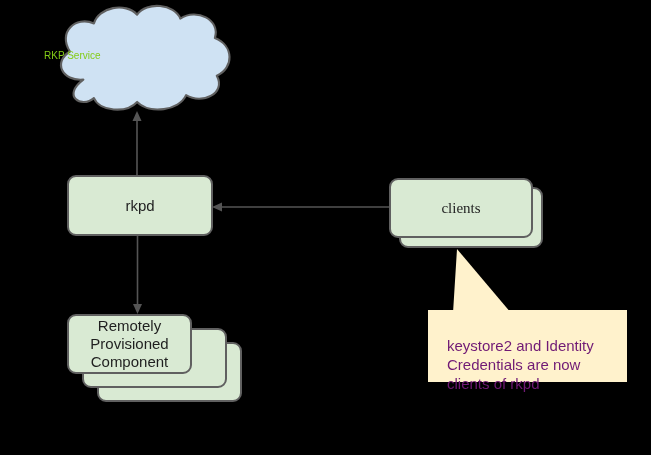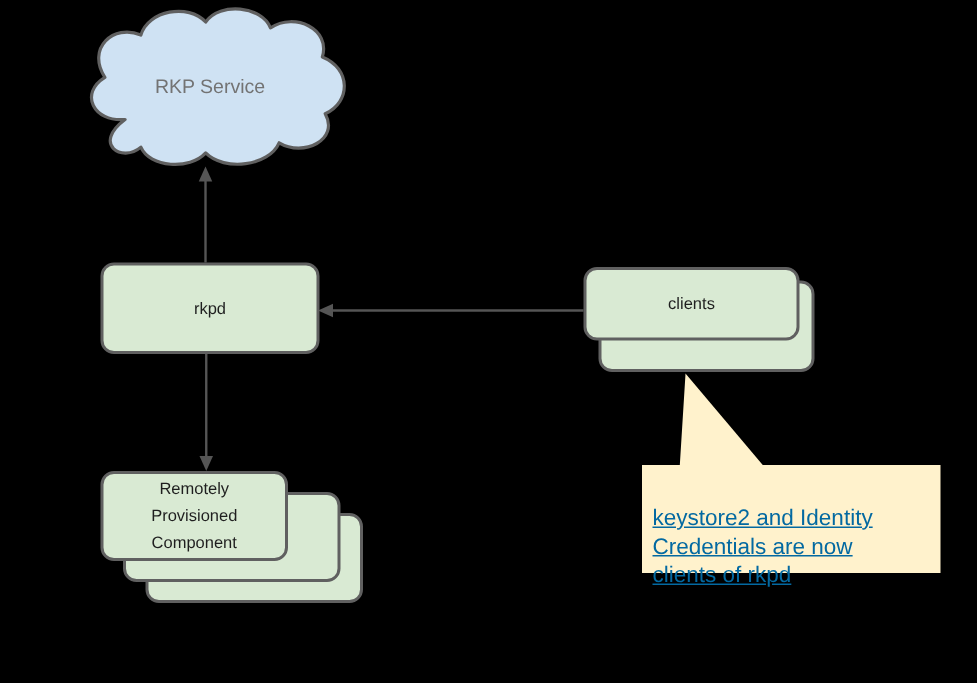--- a/index.html
+++ b/index.html
@@ -11,43 +11,43 @@
     font-family:"Liberation Sans", sans-serif;
   }
   #diagram-svg{position:absolute;left:0;top:0;width:651px;height:455px;}
   .node{
     position:absolute;
     box-sizing:border-box;
     background:#d9ead3;
     border:2px solid #606060;
     border-radius:9px;
     display:flex;align-items:center;justify-content:center;
-    font-size:11px;line-height:18px;
+    font-size:15px;line-height:18px;
     color:#1f1f1f;text-align:center;
     white-space:pre-line;
   }
   .node.shadow{z-index:1;}
   .node.front{z-index:2;}
   #rkpd-node{left:67px;top:175px;width:146px;height:61px;}
   #clients-shadow{left:399px;top:187px;width:144px;height:61px;}
-  #clients-node{left:389px;top:178px;width:144px;height:49px;}
+  #clients-node{left:389px;top:178px;width:144px;height:60px;font-family:Liberation Serif, serif;}
   #component-shadow-2{left:97px;top:342px;width:145px;height:60px;}
   #component-shadow-1{left:82px;top:328px;width:145px;height:60px;}
   #component-node{left:67px;top:314px;width:125px;height:60px;}
   #cloud-label{
     position:absolute;left:44px;top:50px;width:192px;
-    text-align:center;font-size:13px;color:#737373;z-index:2;
+    text-align:left;font-size:10px;color:#84cc16;z-index:2;
   }
   #callout-box{
     position:absolute;left:428px;top:310px;width:199px;height:72px;
     box-sizing:border-box;
     background:#fff2cc;
-    padding:7px 6px 0 7px;
-    font-size:15px;line-height:19px;color:#0369a1;
-    white-space:pre-line;z-index:3;text-decoration:underline;
+    padding:7px 6px 0 19px;
+    font-size:15px;line-height:19px;color:#701a75;
+    white-space:pre-line;z-index:3;
   }
 </style>
 </head>
 <body>
 
 <div id="canvas">
 
   <svg id="diagram-svg" viewBox="0 0 651 455" xmlns="http://www.w3.org/2000/svg">
 
     <g transform="translate(44,4) scale(0.96,0.97)">

